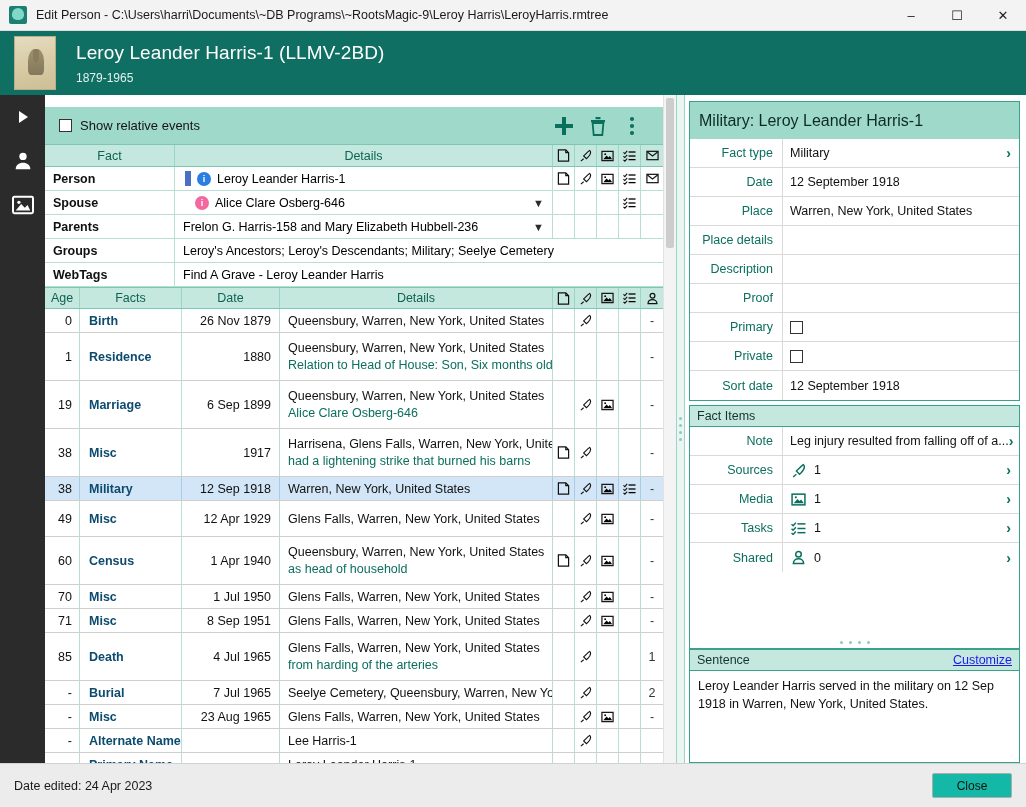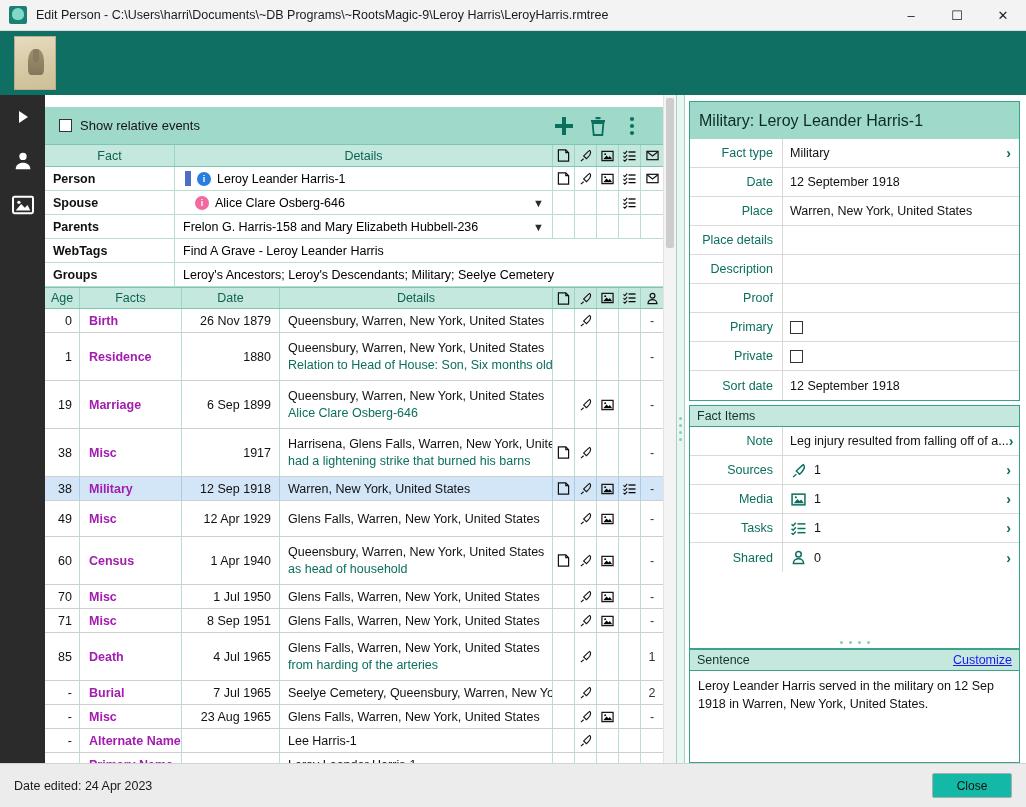--- a/index.html
+++ b/index.html
@@ -112,21 +112,21 @@
   .col-fact { width:102px; flex:0 0 102px; }
   .col-date { width:98px; flex:0 0 98px; }
   .col-det  { flex:1; min-width:0; }
   .col-ic   { width:22px; flex:0 0 22px; display:flex; align-items:center; justify-content:center; }
 
   .factlist { flex:1; overflow:hidden; }
   .factrow { display:flex; border-bottom:1px solid #cfcfcf; font-size:12.5px; background:#fff; }
   .factrow > div { border-right:1px solid #b9dfd4; display:flex; align-items:center; }
   .factrow > div:last-child{ border-right:none; }
   .factrow .col-age { justify-content:flex-end; padding-right:7px; color:#111; }
-  .factrow .col-fact { font-weight:bold; padding-left:9px; color:#a21caf; }
+  .factrow .col-fact { font-weight:bold; padding-left:9px; color:#0c4a6e; }
   .factrow .col-date { justify-content:flex-end; padding-right:8px; color:#111; }
   .factrow .col-det  { padding-left:8px; flex-direction:column; align-items:flex-start; justify-content:center; overflow:hidden; white-space:nowrap; }
   .factrow .col-det .l1 { color:#111; }
   .factrow .col-det .l2 { color:#0b6f5e; margin-top:3px; }
   .factrow.sel { background:#d3e6f7; }
   .factrow.sel > div { border-right-color:#a9cbe6; }
   .dash { color:#333; }
 
   
   .lscroll { width:13px; flex:0 0 13px; background:#f4f4f4; border-left:1px solid #e2e2e2; position:relative;}
@@ -191,20 +191,24 @@
     <div class="appicon"></div>
     <div class="ttext">Edit Person - C:\Users\harri\Documents\~DB Programs\~RootsMagic-9\Leroy Harris\LeroyHarris.rmtree</div>
     <div class="spacer"></div>
     <div class="wbtn">–</div>
     <div class="wbtn">☐</div>
     <div class="wbtn close">✕</div>
   </div>
 
   <div class="personband">
     <div class="thumb"></div>
+    <div class="pinfo">
+      <div class="pname">Leroy Leander Harris-1 (LLMV-2BD)</div>
+      <div class="pdates">1879-1965</div>
+    </div>
   </div>
 
   <div class="body">
 
     <div class="rail">
       <div class="ri">
         <svg width="14" height="14" viewBox="0 0 14 14">
             <polygon points="3,1 12,7 3,13"></polygon>
           </svg>
       </div>
@@ -369,30 +373,30 @@
             <span class="chev">▼</span>
           </div>
           <div class="ic"></div>
           <div class="ic"></div>
           <div class="ic"></div>
           <div class="ic"></div>
           <div class="ic"></div>
         </div>
 
         <div class="relrow nolines">
+          <div class="c-fact">Groups</div>
+          <div class="c-det">
+            <span>Leroy's Ancestors; Leroy's Descendants; Military; Seelye Cemetery</span>
+          </div>
+        </div>
+
+        <div class="relrow nolines">
           <div class="c-fact">WebTags</div>
           <div class="c-det">
             <span>Find A Grave - Leroy Leander Harris</span>
-          </div>
-        </div>
-
-        <div class="relrow nolines">
-          <div class="c-fact">Groups</div>
-          <div class="c-det">
-            <span>Leroy's Ancestors; Leroy's Descendants; Military; Seelye Cemetery</span>
           </div>
         </div>
       </div>
 
       <div class="factswrap">
         <div class="facthead">
           <div class="col-age">Age</div>
           <div class="col-fact">Facts</div>
           <div class="col-date">Date</div>
           <div class="col-det">Details</div>

